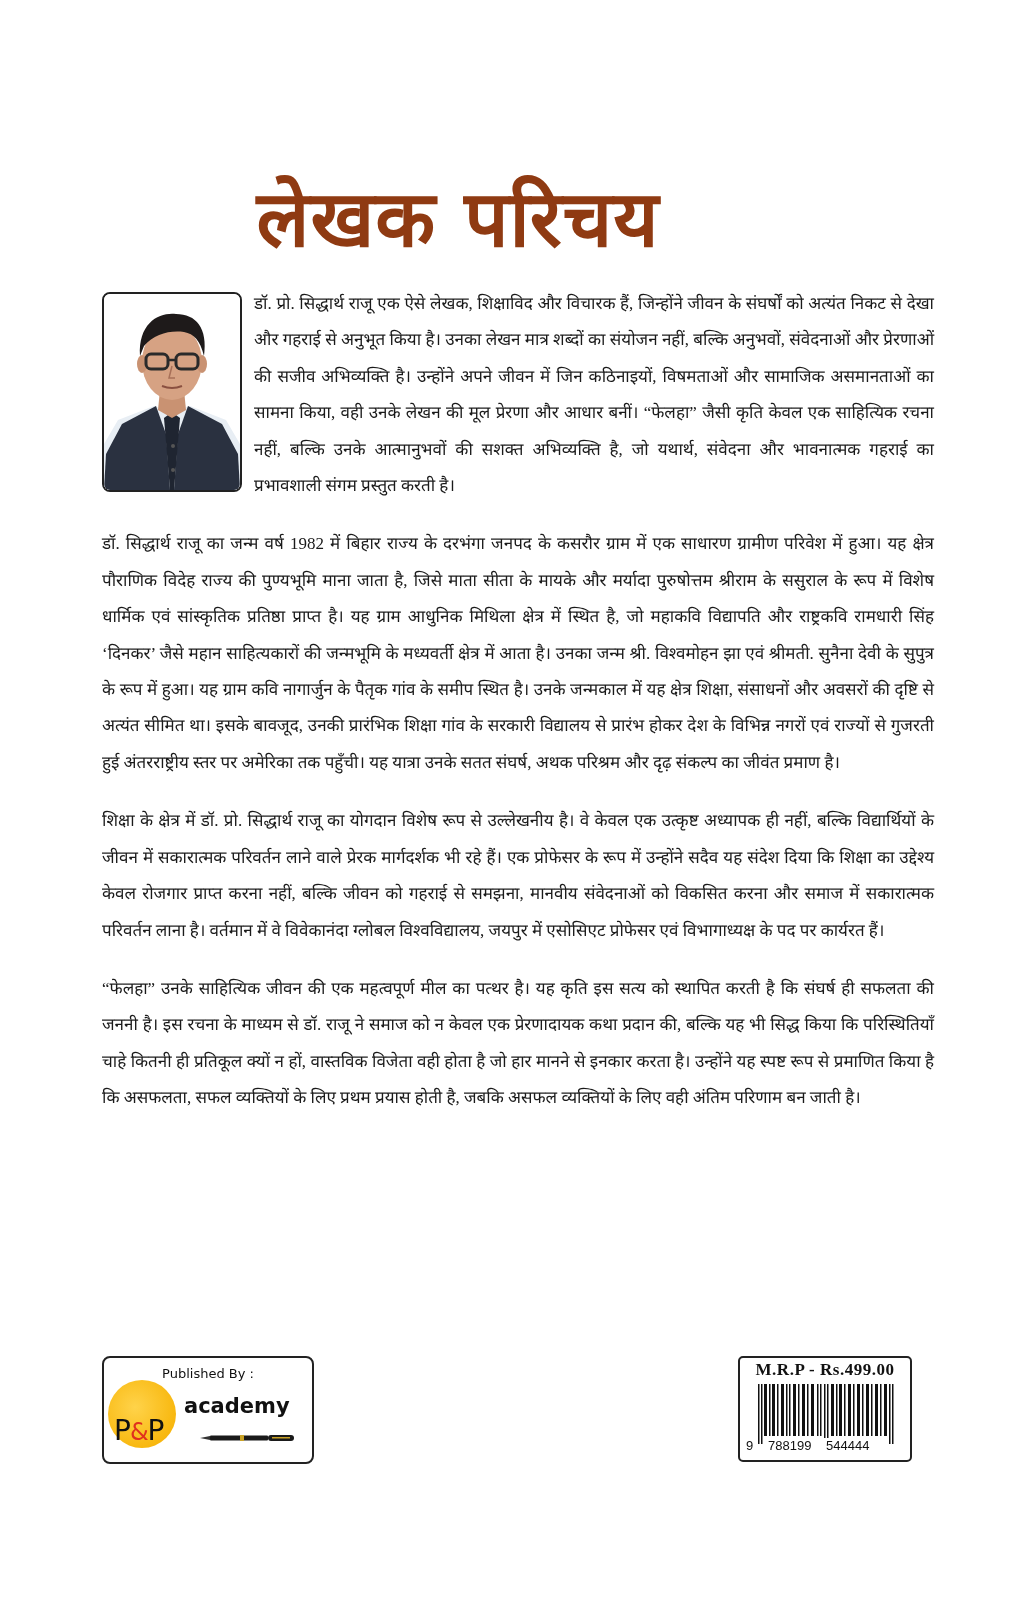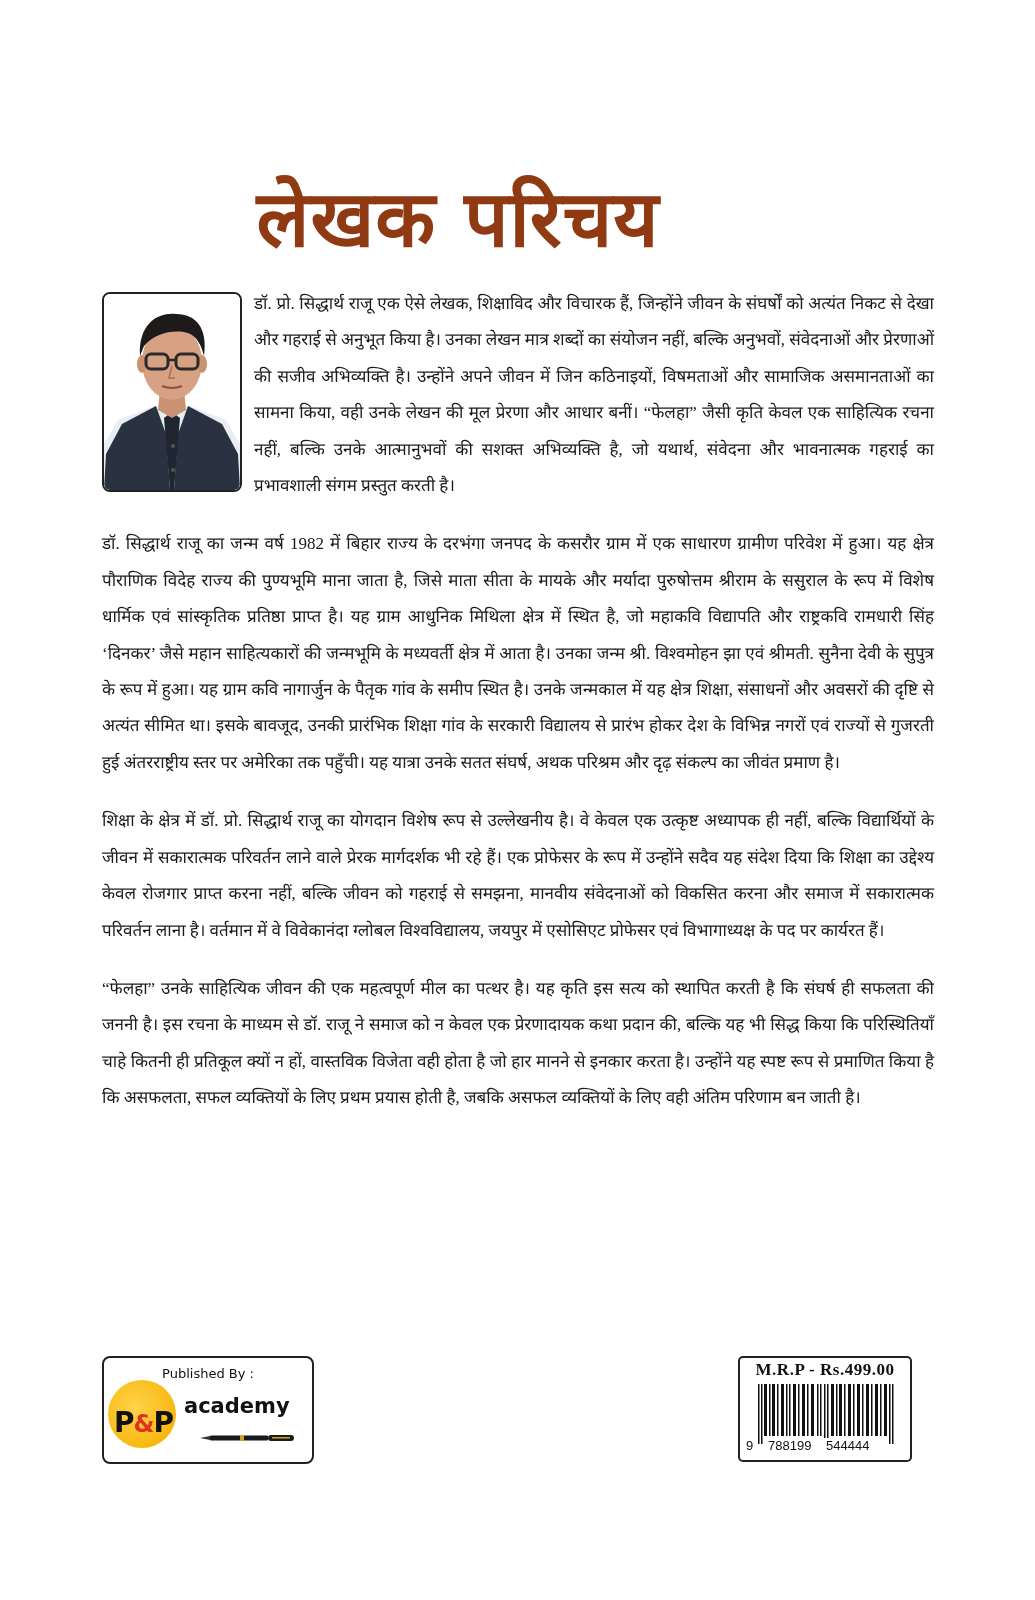--- a/index.html
+++ b/index.html
@@ -83,23 +83,23 @@
       left: 4px;
       top: 22px;
       width: 68px;
       height: 68px;
       border-radius: 50%;
       background: radial-gradient(circle at 40% 40%, #ffd34a 0%, #f8b810 70%, #f5a800 100%);
     }
     .logo-pp {
       position: absolute;
       left: 10px;
-      top: 48px;
-      font-family: "DejaVu Sans", "Liberation Sans", sans-serif;
-      font-weight: bold;
+      top: 56px;
+      font-family: "DejaVu Sans", "Liberation Sans", sans-serif;
+      font-weight: normal;
       font-size: 28px;
       color: #111;
       letter-spacing: -1px;
     }
     .logo-pp .amp {
       color: #e0301e;
       font-size: 24px;
     }
     .logo-academy {
       position: absolute;

